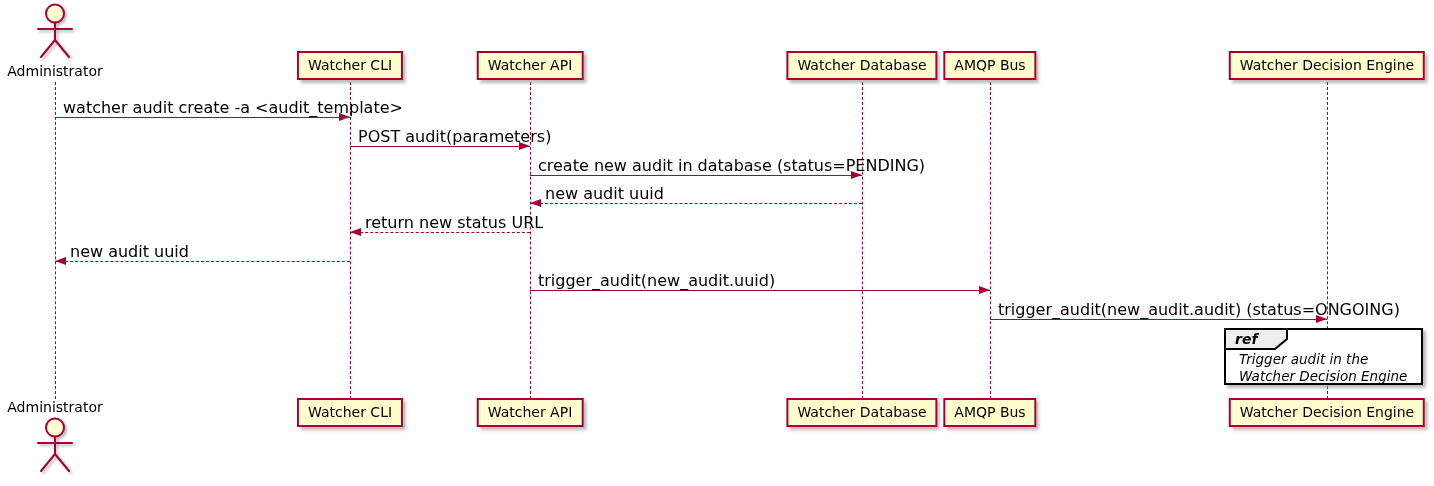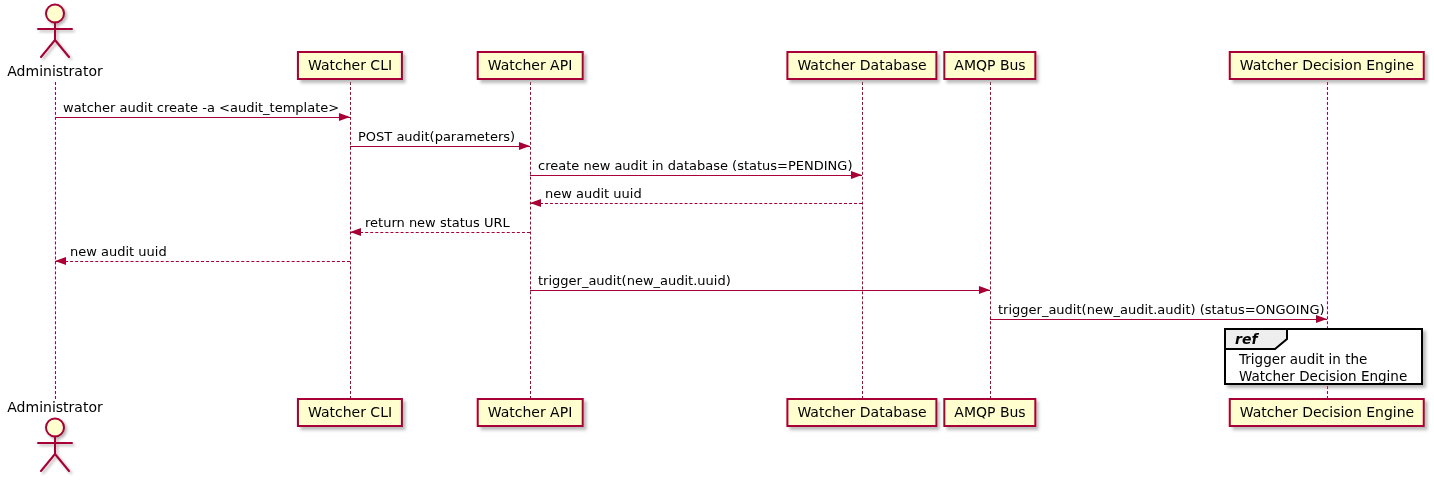--- a/index.html
+++ b/index.html
@@ -34,21 +34,21 @@
     white-space:nowrap;
     line-height:16px;
   }
   .actor-figure {
     position:absolute;
     transform:translateX(-50%);
     filter:drop-shadow(2.5px 2.5px 1.5px rgba(130,130,130,0.6));
   }
   .msg-label {
     position:absolute;
-    font-size:13px;
+    font-size:16px;
     white-space:nowrap;
     line-height:15px;
   }
   .msg-line { position:absolute; height:0; }
   .msg-line.solid  { border-top:1.5px solid  #A80036; }
   .msg-line.dashed { border-top:1.2px dashed #A80036; }
   .arrowhead {
     position:absolute;
     width:0; height:0;
     border-top:4.5px solid transparent;
@@ -67,20 +67,21 @@
   }
   .ref-tab-svg { position:absolute; left:-2px; top:-2px; }
   .ref-tab-text {
     position:absolute; left:9px; top:0px;
     font-size:14px; font-weight:bold; line-height:19px;font-style:italic;
   }
   .ref-body {
     position:absolute; left:13px; top:21px;
     font-size:13.5px; line-height:16.5px;
     white-space:nowrap;
+    font-style:italic;
   }
 </style>
 </head>
 <body>
 
 <div class="canvas">
   <div id="lifelines">
       <div class="lifeline" style="left: 55px; top: 82px; height: 317px;"></div>
       <div class="lifeline" style="left: 350px; top: 82px; height: 317px;"></div>
       <div class="lifeline" style="left: 530px; top: 82px; height: 317px;"></div>

